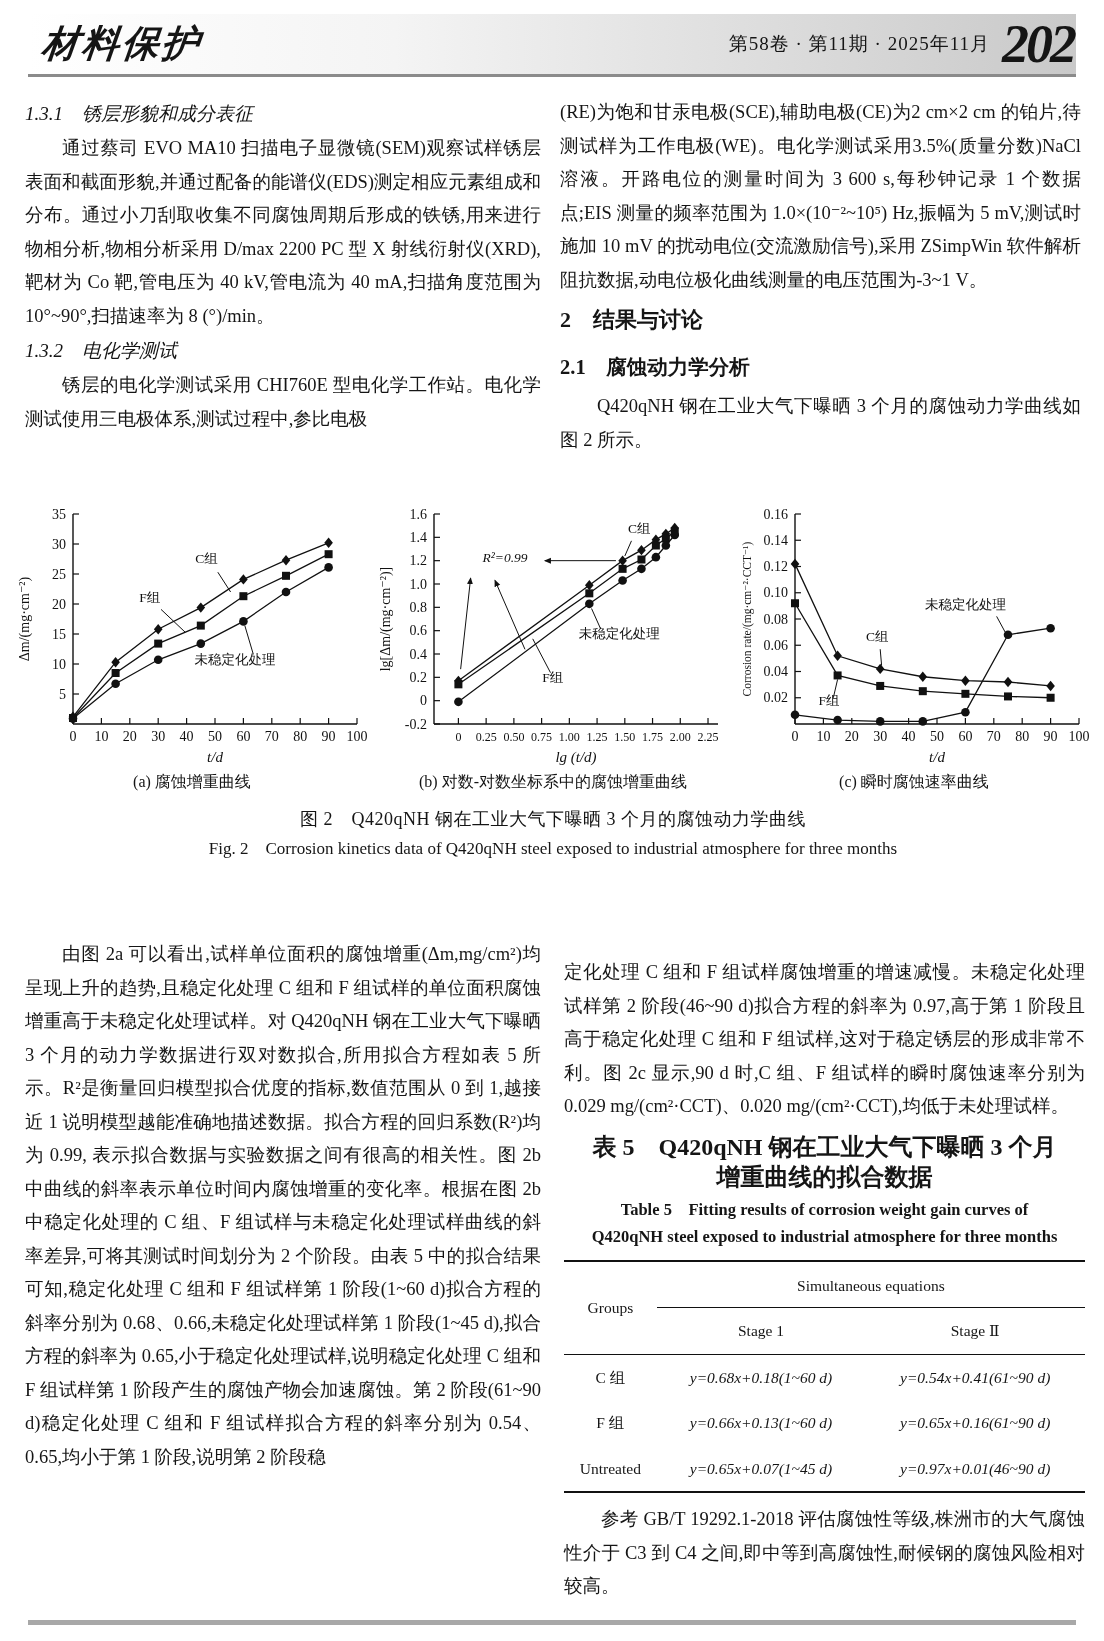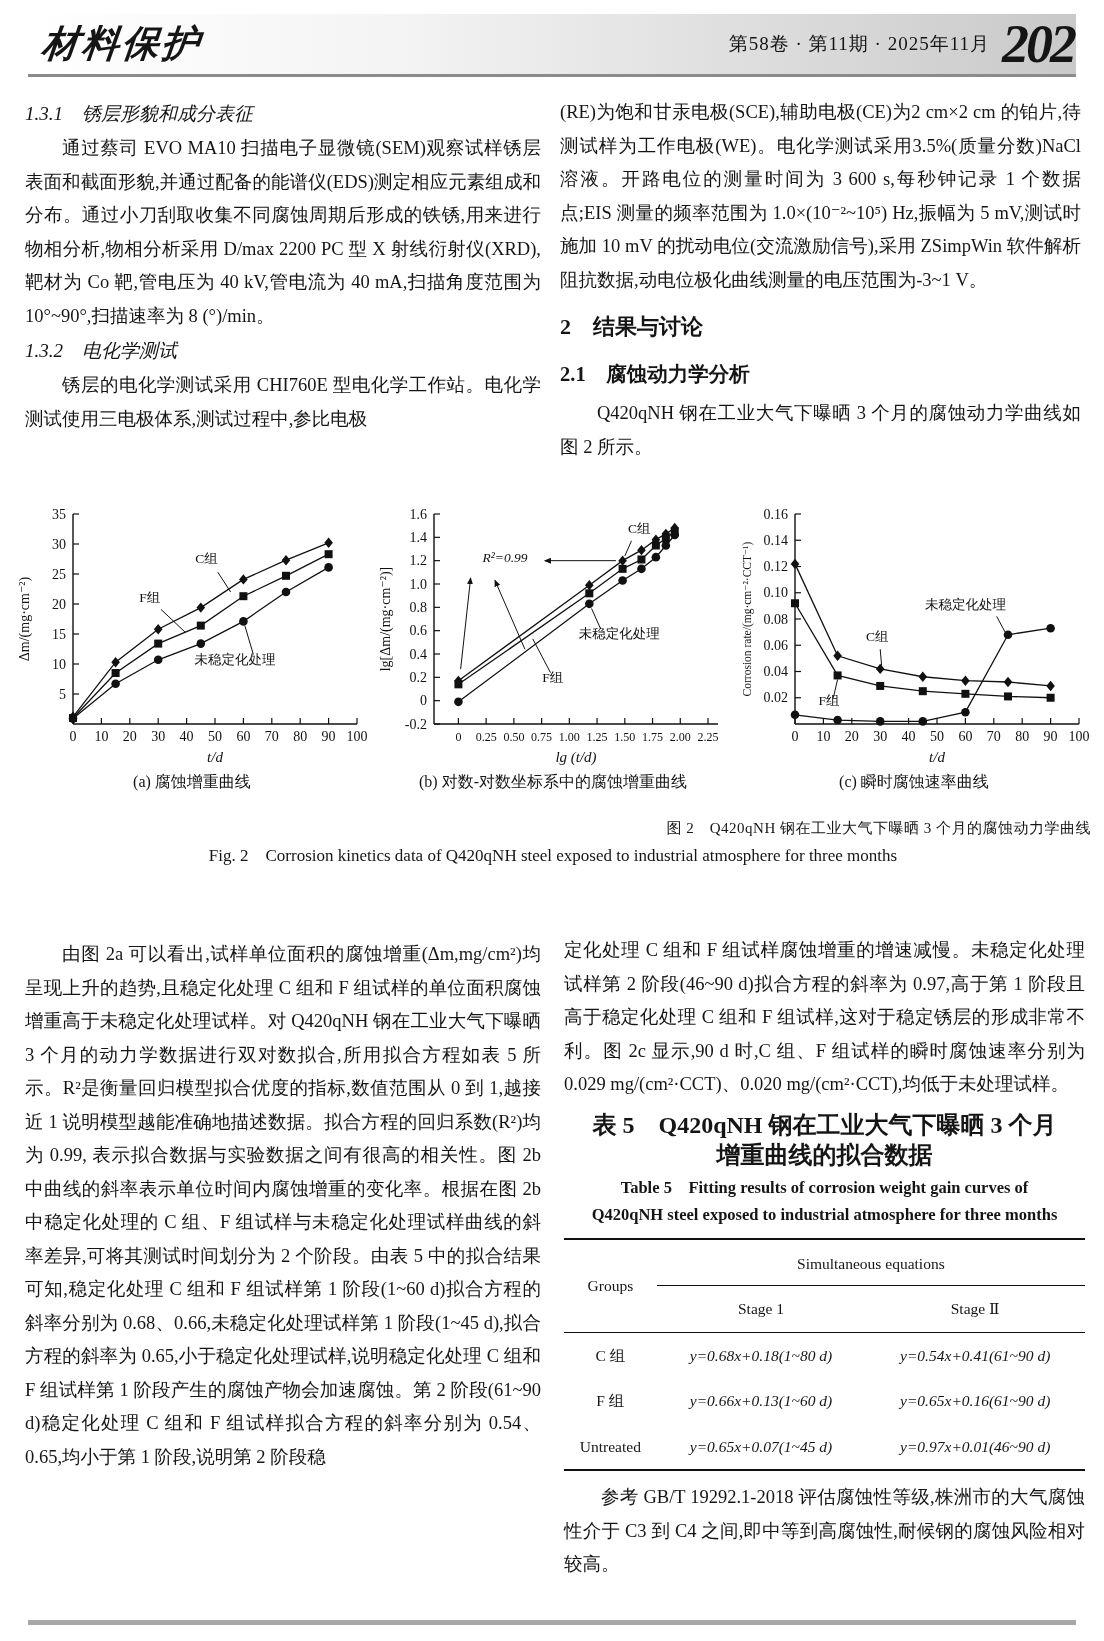--- a/index.html
+++ b/index.html
@@ -12,36 +12,36 @@
   .logo{font-size:37px;font-weight:bold;font-style:italic;letter-spacing:3px;margin-left:14px;
         transform:skewX(-6deg);}
   .issue{margin-left:auto;font-size:19px;letter-spacing:1px;}
   .pageno{font-size:54px;font-weight:bold;font-style:italic;line-height:1;margin:0 2px 0 12px;
           letter-spacing:-3px;}
   
   .col{position:absolute;font-size:18.5px;line-height:33.5px;text-align:justify;}
   .col-left-top{left:25px;top:96px;width:516px;}
   .col-right-top{left:560px;top:96px;width:521px;}
   .col-left-bottom{left:25px;top:938px;width:516px;}
-  .col-right-bottom{left:564px;top:934px;width:521px;}
+  .col-right-bottom{left:564px;top:956px;width:521px;}
   .col p{margin:0;text-indent:2em;}
   .col p.noindent{text-indent:0;}
   h2,h3,h4{margin:0;}
   .h-num{font-weight:bold;font-size:20.5px;line-height:36px;}
-  .h-sec2{font-weight:bold;font-size:22px;line-height:40px;margin:10px 0 8px;}
+  .h-sec2{font-weight:bold;font-size:22px;line-height:40px;margin:3px 0 8px;}
   .h-sub{font-weight:normal;font-size:19px;line-height:36px;font-style:italic;}
   .h-21{font-weight:bold;font-size:20.5px;line-height:38px;margin:6px 0 4px;}
   
   .figure{position:absolute;left:15px;top:502px;width:1076px;}
   .charts-row{display:flex;justify-content:space-between;}
   .chart-block{width:354px;text-align:center;}
   .chart svg{display:block;}
   .chart text{font-family:"Liberation Serif","DejaVu Serif",serif;}
   .chart-caption{font-size:16px;margin-top:2px;}
-  .figcap-zh{text-align:right;font-size:15px;margin-top:26px;letter-spacing:.5px;}
+  .figcap-zh{text-align:center;font-size:18px;margin-top:14px;letter-spacing:.5px;}
   .figcap-en{text-align:center;font-size:17px;margin-top:6px;}
   
   .tbl-title-zh{font-weight:bold;font-size:24px;text-align:center;line-height:30px;margin-top:8px;}
   .tbl-title-en{font-weight:bold;font-size:16.5px;text-align:center;line-height:27px;margin-top:4px;}
   table.t5{width:100%;border-collapse:collapse;margin-top:10px;
            border-top:2.5px solid #111;border-bottom:2.5px solid #111;font-size:15.5px;}
   table.t5 th,table.t5 td{font-weight:normal;text-align:center;padding:6px 2px;}
   table.t5 th.span-head{border-bottom:1.2px solid #111;padding:7px 2px 5px;}
   table.t5 tr.stage-row th{border-bottom:1.2px solid #111;}
   table.t5 th.groups{border-bottom:1.2px solid #111;}
@@ -354,21 +354,21 @@
           <th colspan="2" class="span-head">Simultaneous equations</th>
         </tr>
         <tr class="stage-row">
           <th>Stage 1</th>
           <th>Stage Ⅱ</th>
         </tr>
       </thead>
       <tbody>
         <tr>
           <td>C 组</td>
-          <td class="eq">y=0.68x+0.18(1~80 d)</td>
+          <td class="eq">y=0.68x+0.18(1~60 d)</td>
           <td class="eq">y=0.54x+0.41(61~90 d)</td>
         </tr>
         <tr>
           <td>F 组</td>
           <td class="eq">y=0.66x+0.13(1~60 d)</td>
           <td class="eq">y=0.65x+0.16(61~90 d)</td>
         </tr>
         <tr>
           <td>Untreated</td>
           <td class="eq">y=0.65x+0.07(1~45 d)</td>

